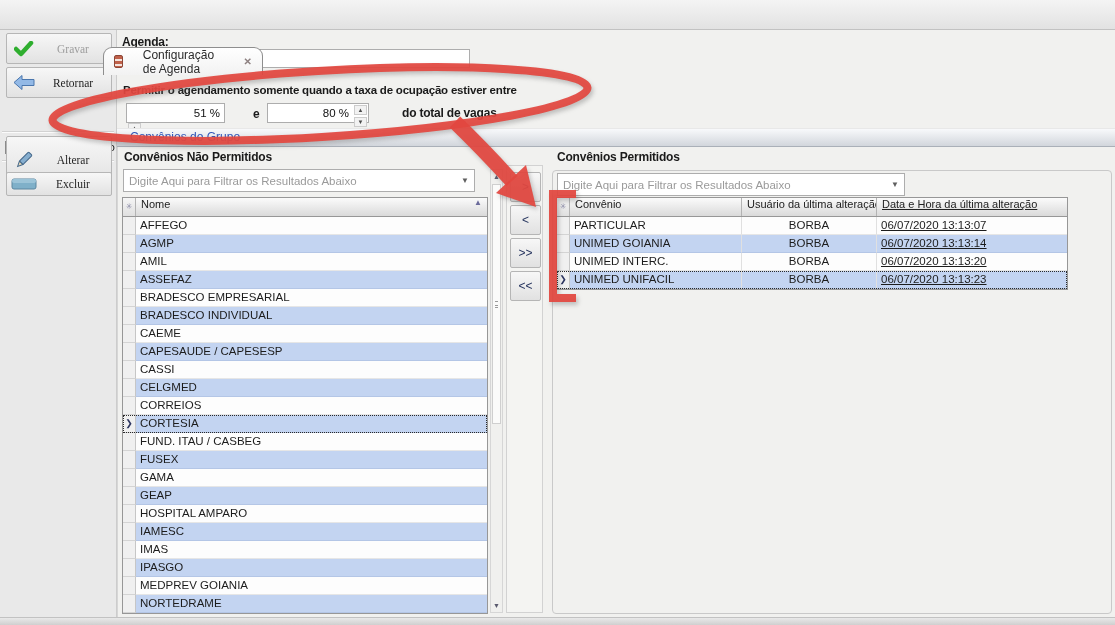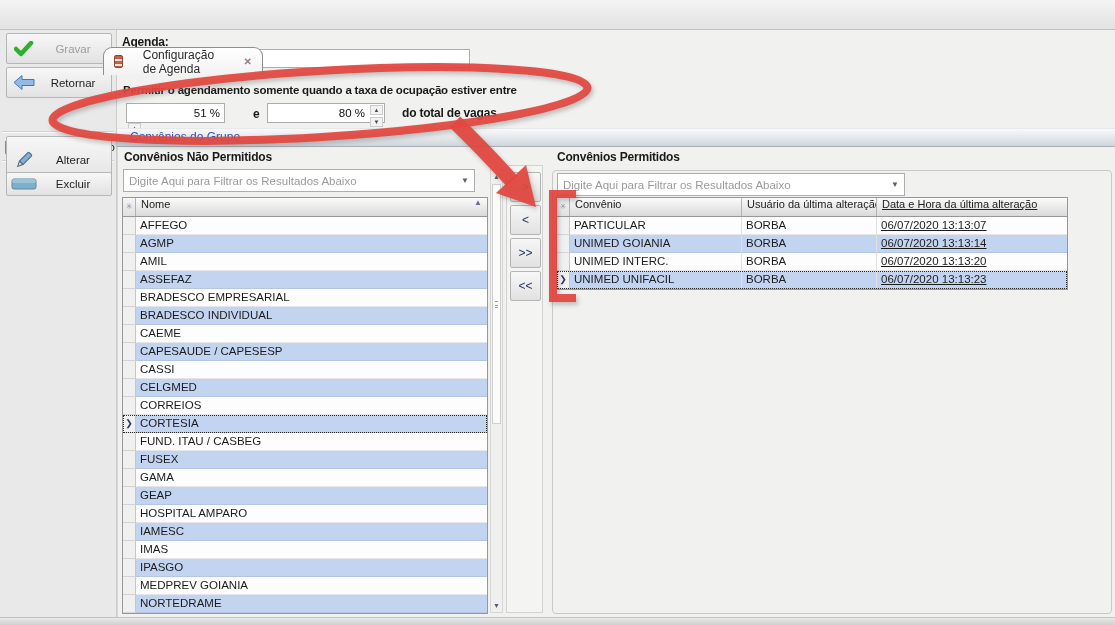--- a/index.html
+++ b/index.html
@@ -20,21 +20,21 @@
   .tab-active { left:103px; top:2px; height:28px; width:160px;
     background:linear-gradient(#ffffff,#f2f2f2); z-index:2; }
   .tab-close { color:#8d8080; font-size:10px; font-weight:bold; margin-left:auto; }
   .tab-doc-icon { width:13px; height:13px; border:1px solid #8d4636; border-radius:2px;
     background:repeating-linear-gradient(#c0614a 0 3px, #f3e4de 3px 5px); }
   
   .sidebar { position:absolute; left:0; top:30px; width:117px; height:587px;
     background:#e9e9e9; border-right:1px solid #cccccc; }
   .sbtn { position:absolute; left:6px; width:106px; height:31px;
     background:linear-gradient(#f7f7f7,#e2e2e2); border:1px solid #b6b6b6; border-radius:2px;
-    display:flex; align-items:center; cursor:default; }
+    display:flex; align-items:center; cursor:default;font-family:Liberation Serif, serif; }
   .sbtn .sicon { width:34px; display:flex; justify-content:center; }
   .sbtn .slabel { flex:1; text-align:center; font-size:11.5px; color:#1f1f1f; padding-right:6px; }
   .slabel.disabled { color:#9d9d9d; }
   .groove { position:absolute; left:2px; width:112px; height:2px;
     border-top:1px solid #d2d2d2; border-bottom:1px solid #fbfbfb; }
   .cbrow { position:absolute; left:5px; top:107px; width:110px; height:20px;
     display:flex; align-items:center; gap:5px; }
   .cbbox { width:13px; height:13px; background:#ffffff; border:1px solid #8a8a8a;
     box-shadow:inset 1px 1px 1px #d9d9d9; }
   .cblabel { font-size:11.5px; white-space:nowrap; }
@@ -75,21 +75,21 @@
   .grid-row { display:flex; height:18px; }
   .gr-ind { width:13px; background:#f0f0f0; border-right:1px solid #c6c6c6;
     border-bottom:1px solid #d4d4d4; font-size:9px; color:#2c3560; text-align:center;
     line-height:16px; }
   .gr-cell { padding:1px 4px; font-size:11.5px; line-height:15px; white-space:nowrap;
     overflow:hidden; border-bottom:1px solid #e6e6e6; color:#1c1c1c; }
   .flex1 { flex:1; }
   .alt .gr-cell { background:#c3d4f1; border-bottom-color:#b4c6e6; }
   .focused { outline:1px dotted #2a2a2a; outline-offset:-1px; }
   .c1 { width:172px; border-right:1px solid #e0e0e0; }
-  .c2 { width:135px; border-right:1px solid #e0e0e0; }
+  .c2 { width:135px; border-right:1px solid #e0e0e0;text-align:center; }
   .hc1 { width:172px; } .hc2 { width:135px; } .hc3 { flex:1;text-decoration:underline; }
   
   .vscroll { position:absolute; left:490px; top:169px; width:13px; height:444px;
     background:#f0f0ee; border:1px solid #d6d6d6; }
   .varrow { position:absolute; left:0; width:11px; height:13px; text-align:center;
     font-size:7px; color:#5a5a6e; line-height:13px; }
   .vthumb { position:absolute; left:1px; right:1px; top:14px; height:240px;
     background:#fbfbfa; border:1px solid #cfcfcf; }
   .vgrip { position:absolute; left:2px; right:2px; top:116px; height:7px;
     border-top:1px solid #9a9a9a; border-bottom:1px solid #9a9a9a; }
@@ -177,21 +177,21 @@
   <div class="lbl-bold" style="left:123px; top:84px;">Permitir o agendamento somente quando a taxa de ocupação estiver entre</div>
 
   <div class="spin" style="left:126px; top:103px; width:99px;flex-direction:column;">
     <span class="spin-val">51 %</span>
     <span class="spin-btns">
       <span class="sb">▲</span>
       <span class="sb">▼</span>
     </span>
   </div>
   <div class="lbl-bold" style="left:253px; top:107px; font-size:12px;">e</div>
-  <div class="spin" style="left:267px; top:103px; width:118px;">
+  <div class="spin" style="left:267px; top:103px; width:102px;">
     <span class="spin-val">80 %</span>
     <span class="spin-btns">
       <span class="sb">▲</span>
       <span class="sb">▼</span>
     </span>
   </div>
   <div class="lbl-bold" style="left:402px; top:106px; font-size:12px;">do total de vagas</div>
 
   <div class="group-box"></div>
   <div class="group-strip"></div>

